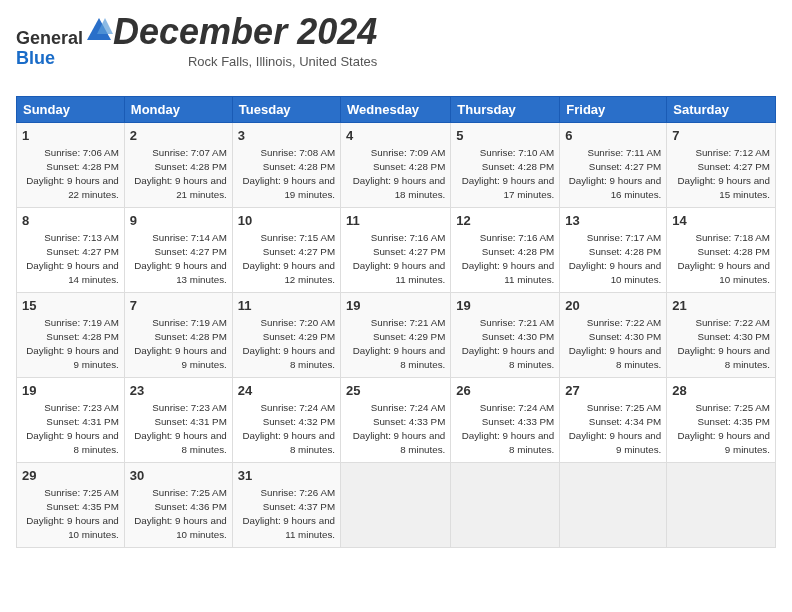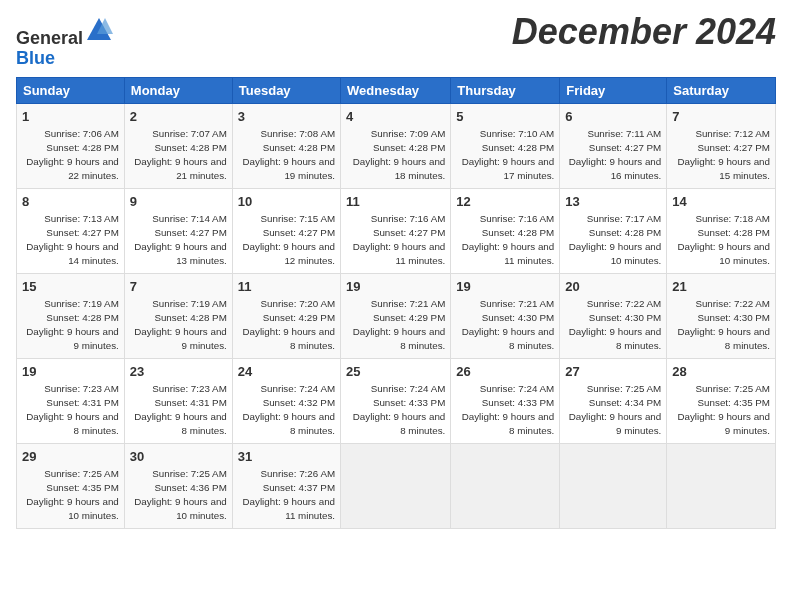--- a/index.html
+++ b/index.html
@@ -10,22 +10,21 @@
       height: 612px;
       overflow: hidden;
     }
     .container {
       width: 792px;
       padding: 12px 16px 8px 16px;
     }
     .header {
       display: flex;
       align-items: flex-start;
-      justify-content: space-between;
-      margin-bottom: 8px;
+      justify-content: flex-start;
     }
     .logo {
       display: flex;
       align-items: center;
       margin-top: 4px;
     }
     .logo-text {
       font-size: 18px;
       font-weight: bold;
       line-height: 1.1;
@@ -49,20 +48,21 @@
     }
     .location {
       font-size: 13px;
       color: #555;
       margin-top: 2px;
     }
     .calendar {
       width: 100%;
       border-collapse: collapse;
       font-size: 10.5px;
+      margin-top: 27px;
     }
     .calendar thead th {
       background-color: #2a6fc9;
       color: #fff;
       text-align: left;
       padding: 5px 6px;
       font-size: 13px;
       font-weight: bold;
       border: 1px solid #1a5bb5;
     }
@@ -109,20 +109,21 @@
           <span class="general">General</span><svg class="logo-icon" viewBox="0 0 28 28">
               <polygon points="14,2 26,24 2,24" fill="#2a6fc9"></polygon>
               <polygon points="20,2 28,18 12,18" fill="#5b9dd9" opacity="0.7"></polygon>
             </svg><br>
           <span class="blue">Blue</span>
         </div>
       </div>
     </div>
     <div class="title-section">
       <div class="month-title">December 2024</div>
+      <div class="location">Rock Falls, Illinois, United States</div>
     </div>
   </div>
 
   <table class="calendar">
     <thead>
       <tr>
         <th>Sunday</th>
         <th>Monday</th>
         <th>Tuesday</th>
         <th>Wednesday</th>

